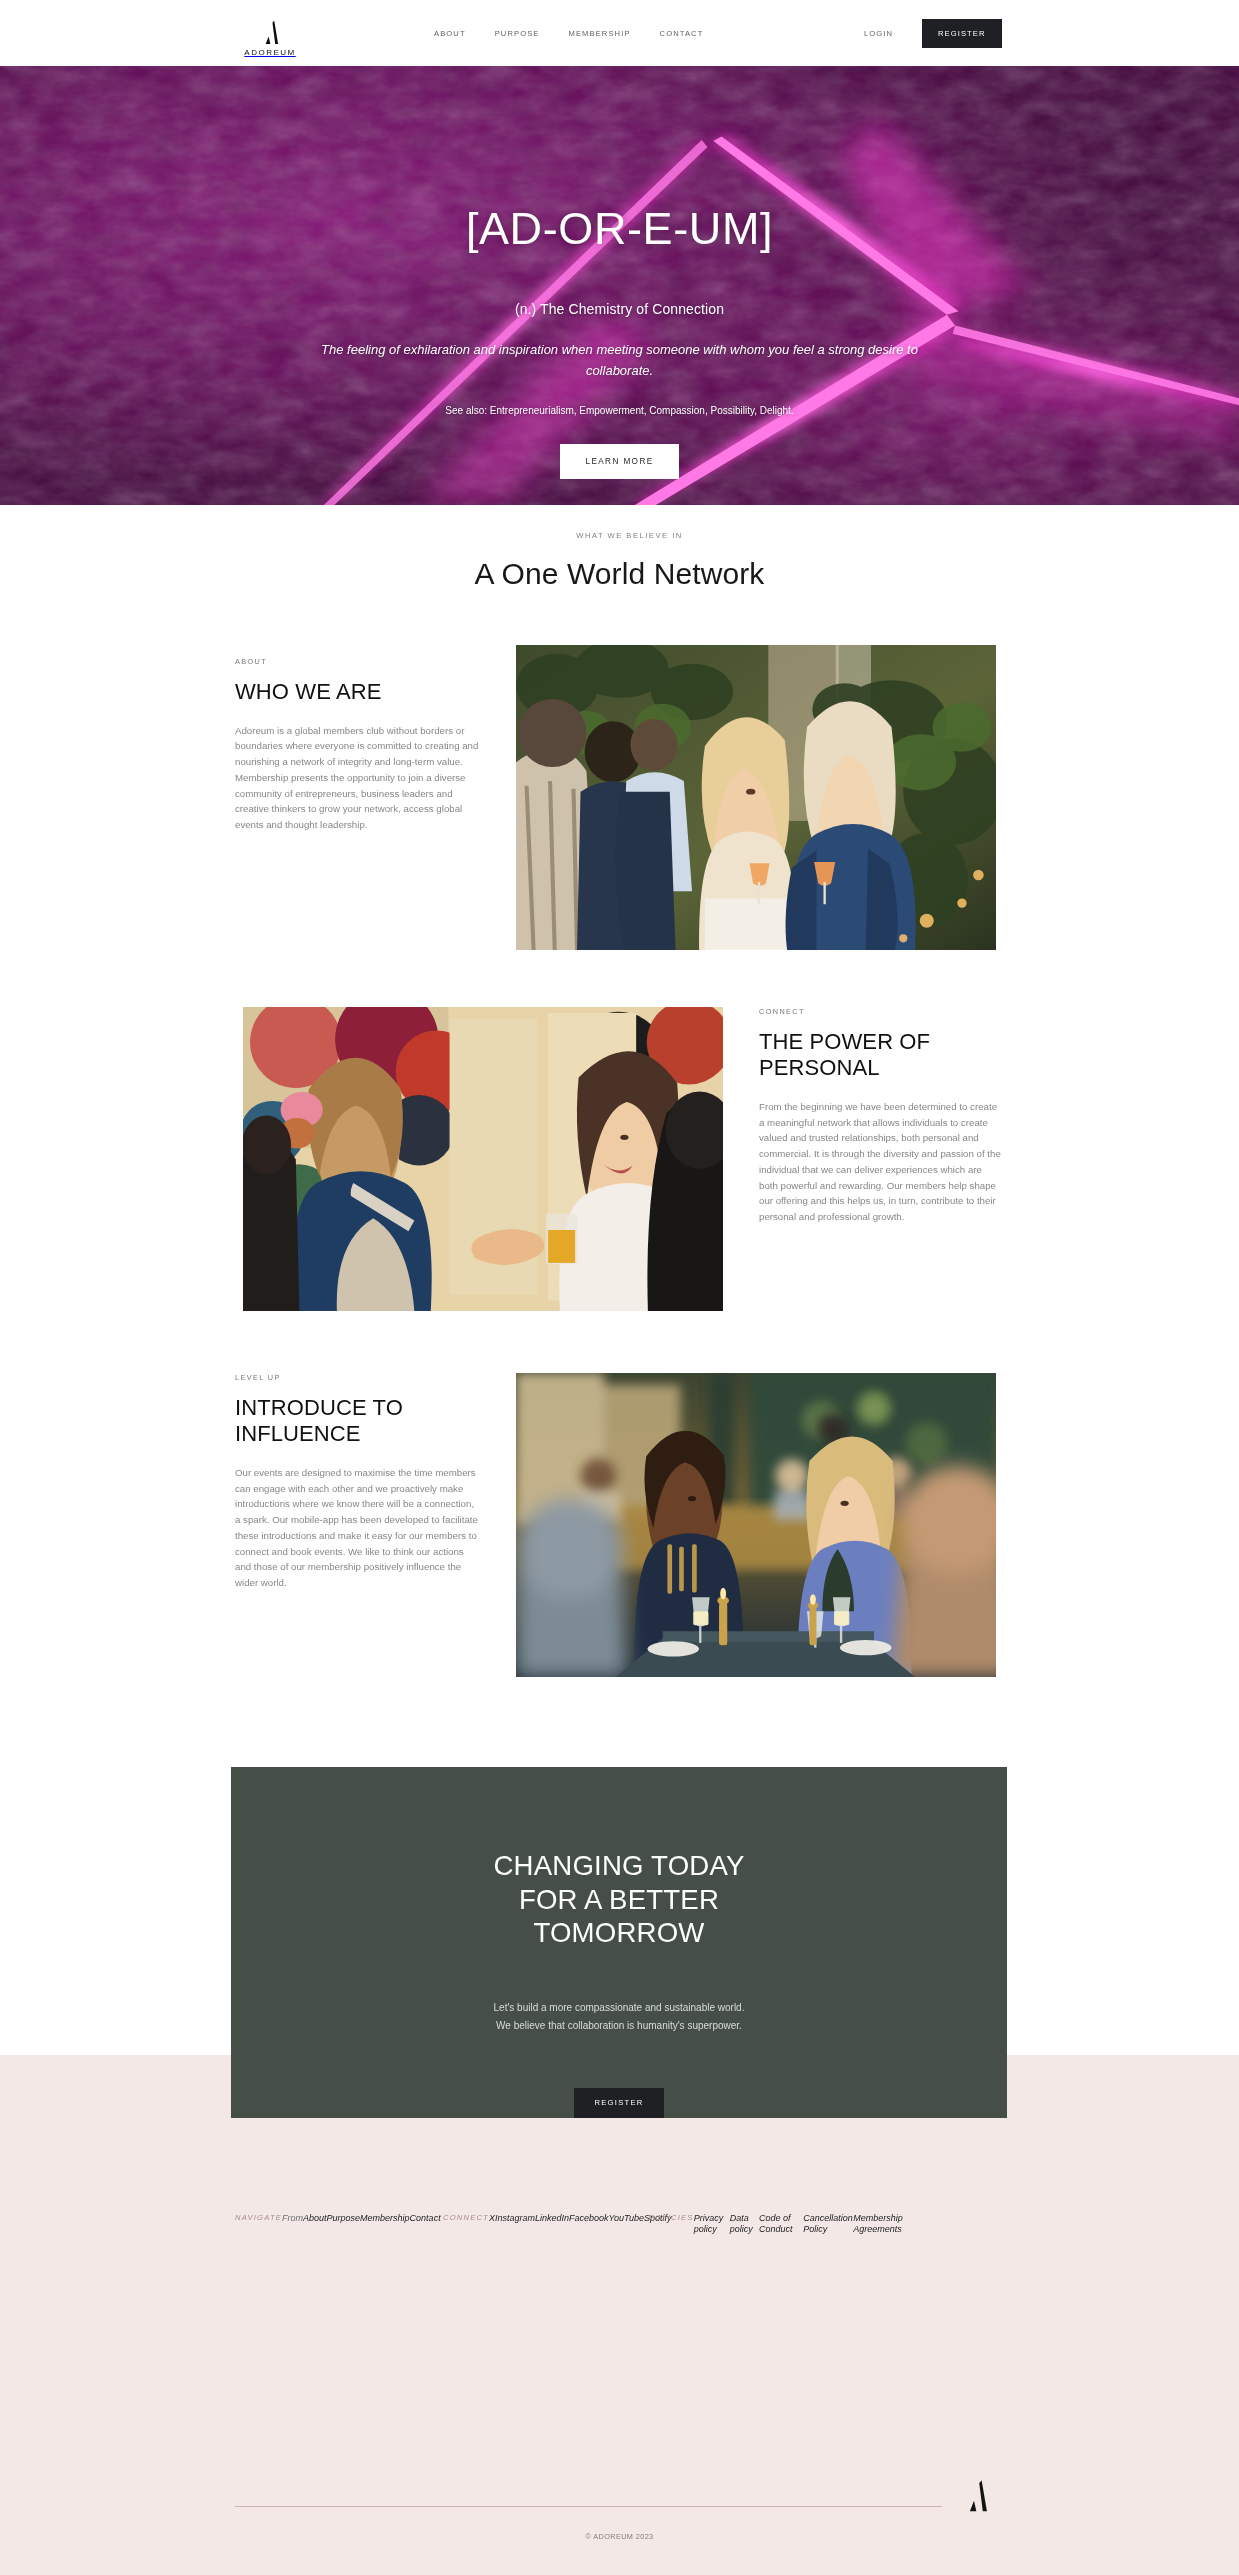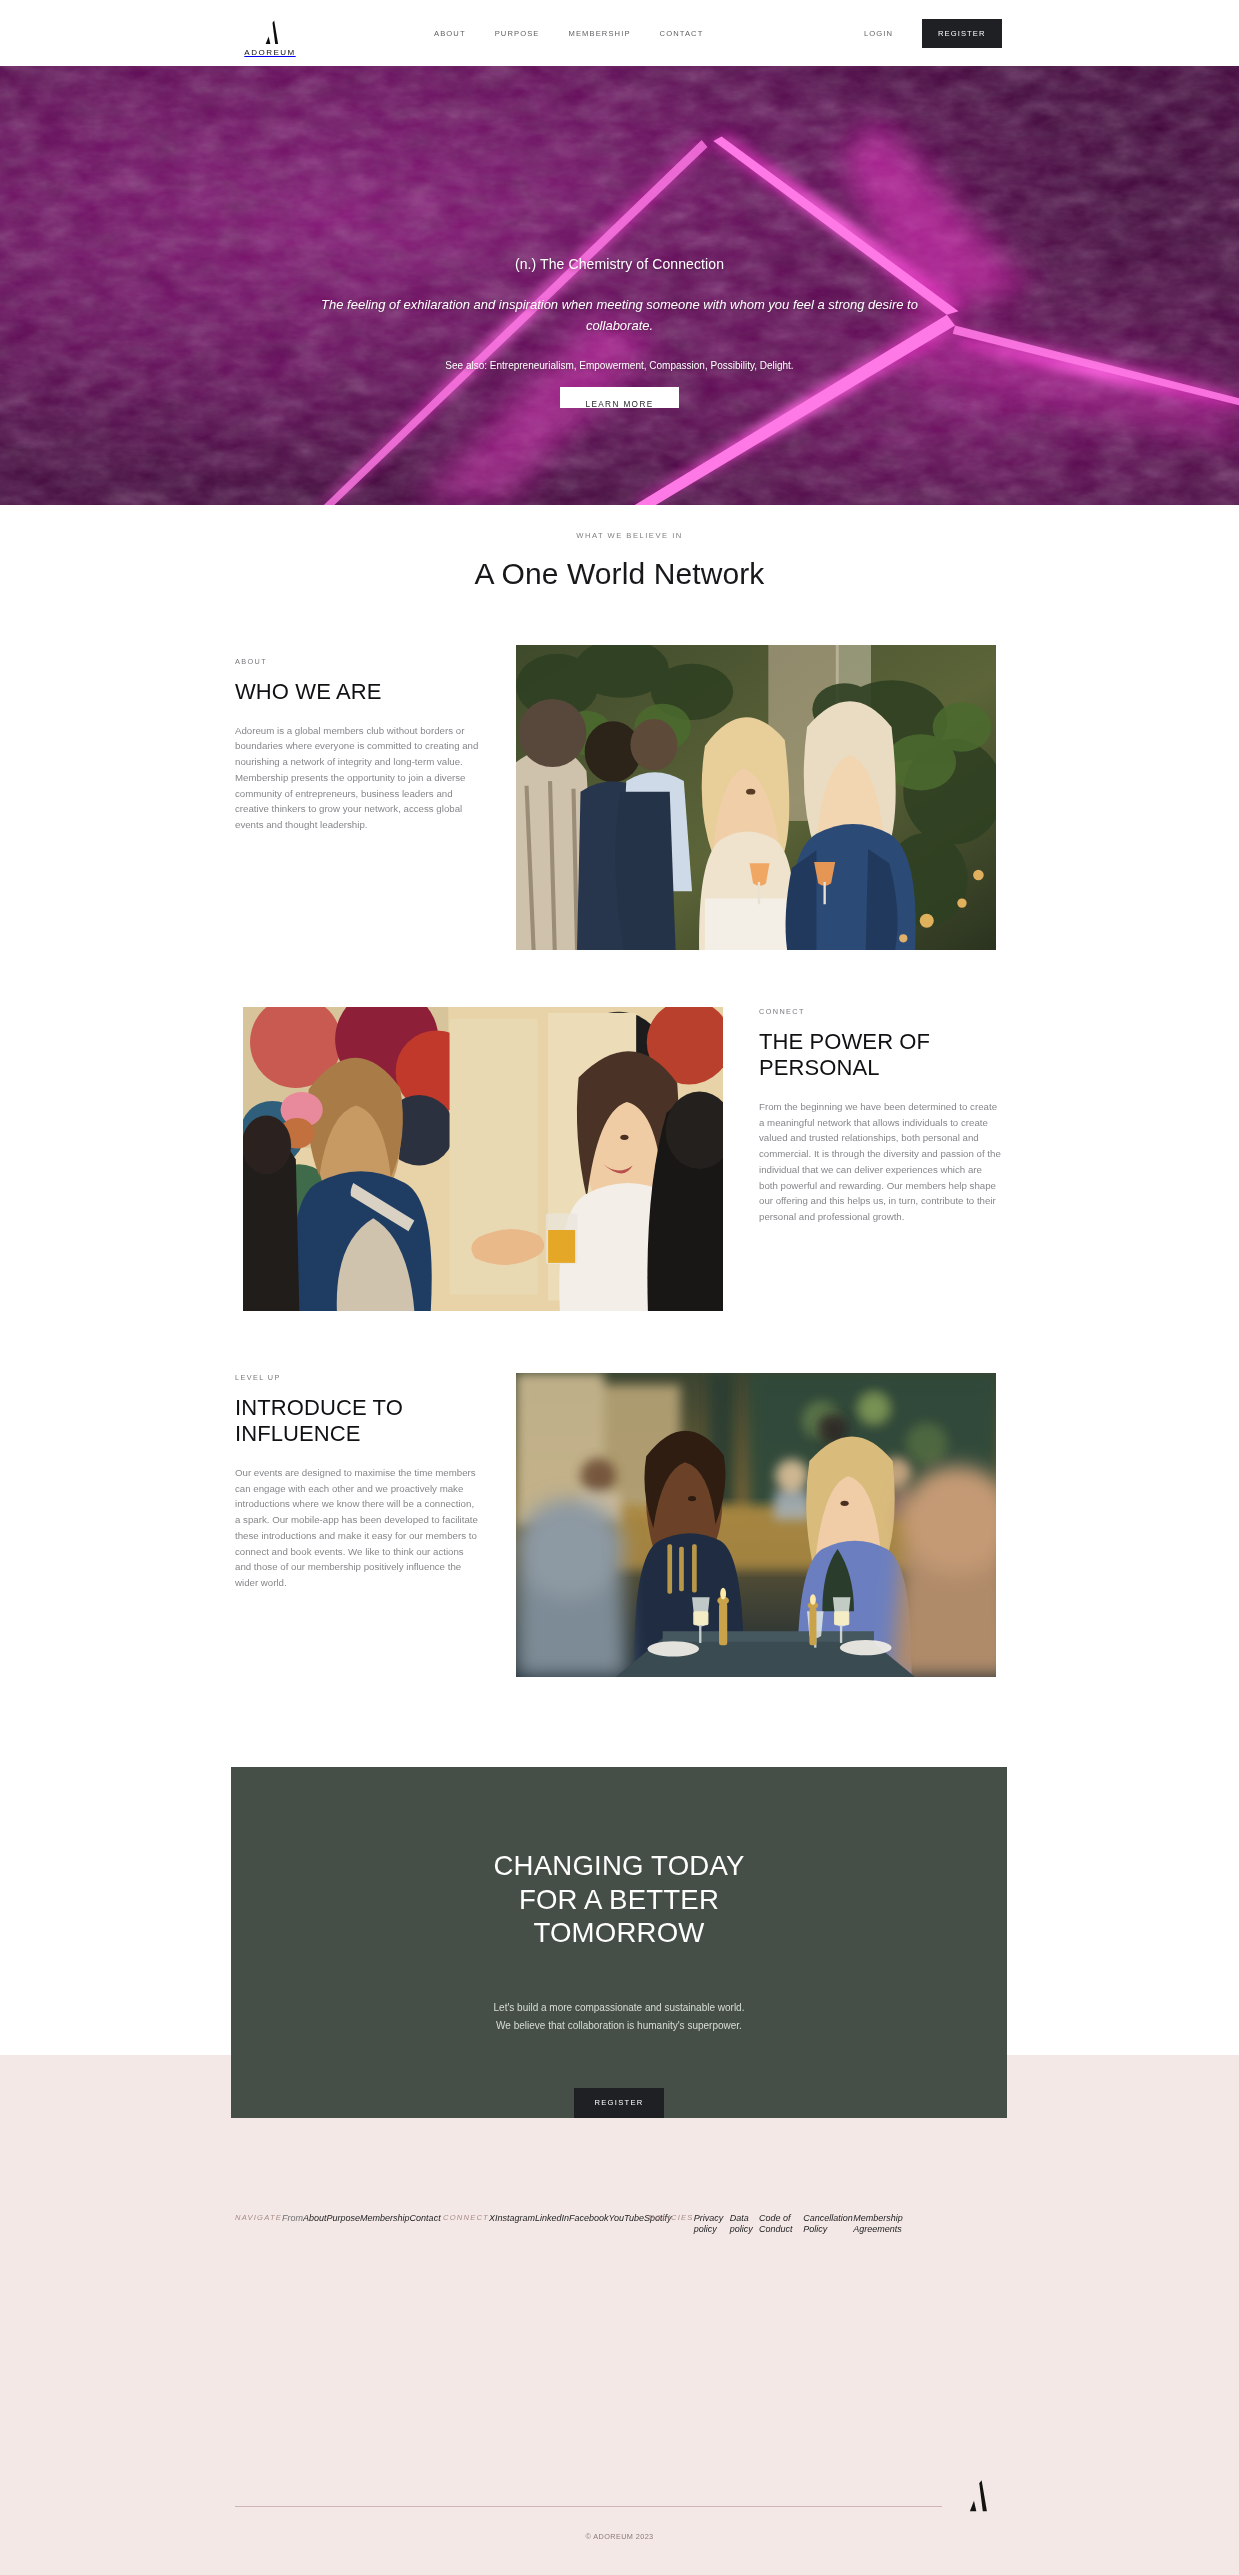--- a/index.html
+++ b/index.html
@@ -65,23 +65,23 @@
   .hero-def {
     margin-top: 22px; font-size: 13px; font-style: italic; font-weight: 300;
     line-height: 1.62; max-width: 604px;
     text-shadow: 0 0.6px 4.7px rgba(0,0,0,.4);
   }
   .hero-seealso {
     margin-top: 23.5px; font-size: 10px; font-weight: 300;
     text-shadow: 0 0.6px 4.7px rgba(0,0,0,.4);
   }
   .btn-learn {
-    margin-top: 16px; background: #fff; color: #1e2023; border: none;
+    margin-top: 28px; background: #fff; color: #1e2023; border: none;
     font-family: inherit; font-size: 8.2px; letter-spacing: 1.4px;
-    padding: 0 25px; height: 21px; line-height: 35px; cursor: pointer;
+    padding: 0 25px; height: 35px; line-height: 35px; cursor: pointer;
   }
 
   
   .believe { position: absolute; top: 531px; left: 0; width: 1239px;
              text-align: center; }
   .eyebrow-center {
     font-size: 7.6px; letter-spacing: 1.5px; color: #7d7f82; font-weight: 400; padding-left: 20px;
   }
   .believe-title {
     margin-top: 17px; font-size: 30px; font-weight: 300; letter-spacing: 0.1px;
@@ -240,20 +240,21 @@
           <polygon points="1082,748 1614,424 1628,442 1118,748" fill="#ff79e6"></polygon>
           <polygon points="1614,424 1216,128 1230,120 1634,418" fill="#ff79e6"></polygon>
           <polygon points="1628,442 2112,566 2112,578 1624,456" fill="#ff79e6" opacity=".9"></polygon>
           <polygon points="552,748 1196,126 1206,138 570,748" fill="#ff79e6" opacity=".8"></polygon>
         </g>
       </svg>
     </div>
     <div class="hero-overlay"></div>
 
     <div class="hero-inner">
+      <h1 class="hero-title">[AD-OR-E-UM]</h1>
       <p class="hero-sub">(n.) The Chemistry of Connection</p>
       <p class="hero-def">The feeling of exhilaration and inspiration when meeting someone with whom you feel a strong desire to collaborate.</p>
       <p class="hero-seealso">See also: Entrepreneurialism, Empowerment, Compassion, Possibility, Delight.</p>
       <button class="btn-learn">LEARN MORE</button>
     </div>
   </section>
 
   <section class="believe">
     <div class="eyebrow-center">WHAT WE BELIEVE IN</div>
     <h2 class="believe-title">A One World Network</h2>

